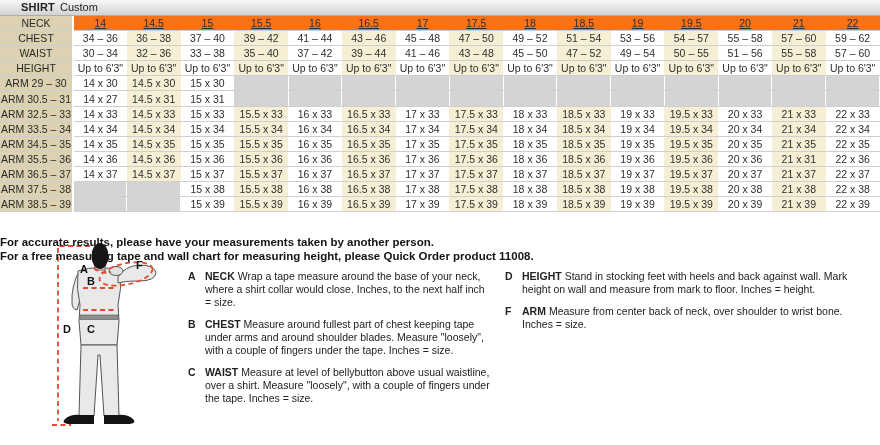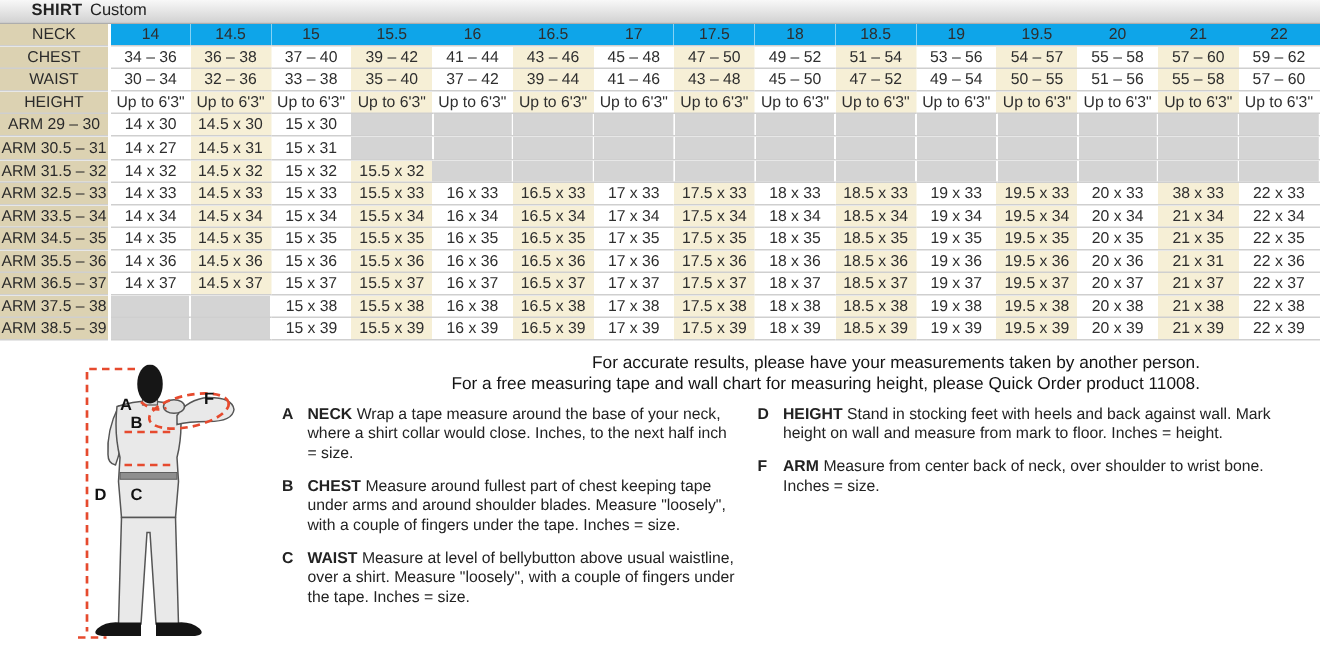--- a/index.html
+++ b/index.html
@@ -12,28 +12,28 @@
   .title-bar .t-bold{font-weight:bold;letter-spacing:.2px;}
   .title-bar .t-rest{margin-left:5px;}
 
   
   table.sizes{border-collapse:collapse;table-layout:fixed;width:880px;font-size:10.5px;color:#2e2e2e;}
   table.sizes col.label-col{width:73px;}
   table.sizes th,table.sizes td{height:14.1px;padding:0;text-align:center;font-weight:normal;
     border-bottom:1px solid #cfcfcf;overflow:hidden;white-space:nowrap;}
   th.lbl{background:#dcd2b2;text-align:left;padding-left:6px;font-weight:bold;
     border-bottom:1px solid #fff;border-right:2px solid #fff;color:#2a2a2a;}
-  th.size-head{background:#0ea5e9;font-weight:bold;border-bottom:1px solid #fff;}
+  th.size-head{background:#f97316;font-weight:bold;border-bottom:1px solid #fff;text-decoration:underline;}
   td.c-white{background:#ffffff;}
   td.c-cream{background:#f6efd6;border-bottom-color:#d9d2bd;}
   td.c-empty{background:#d4d4d4;border-bottom:1px solid #fdfdfd;border-right:1px solid rgba(255,255,255,.45);}
 
   
-  .intro{position:absolute;top:236px;left:0;width:800px;text-align:right;
-    font-size:11.5px;font-weight:normal;line-height:13.5px;color:#141414;}
+  .intro{position:absolute;top:236px;left:0;width:800px;text-align:left;
+    font-size:11.5px;font-weight:bold;line-height:13.5px;color:#141414;}
   .def-col{position:absolute;font-size:10.5px;line-height:13px;color:#222;}
   .def-col.left{top:270px;left:188px;width:302px;}
   .def-col.right{top:270px;left:505px;width:356px;}
   .def{display:flex;margin-bottom:9px;}
   .def .letter{flex:none;width:17px;font-weight:bold;}
   .def p{margin:0;}
   .def .term{font-weight:bold;margin-right:3px;}
   .note{position:absolute;top:365px;left:513px;width:344px;font-style:italic;
     font-size:11.5px;line-height:17px;color:#101010;}
   .note .phone{font-weight:bold;}
@@ -157,53 +157,35 @@
           <td class="c-empty"></td>
           <td class="c-empty"></td>
           <td class="c-empty"></td>
           <td class="c-empty"></td>
           <td class="c-empty"></td>
           <td class="c-empty"></td>
           <td class="c-empty"></td>
           <td class="c-empty"></td>
         </tr>
         <tr>
-          <th class="lbl">ARM 31.5 – 32</th>
-          <td class="c-white">14 x 32</td>
-          <td class="c-cream">14.5 x 32</td>
-          <td class="c-white">15 x 32</td>
-          <td class="c-cream">15.5 x 32</td>
-          <td class="c-empty"></td>
-          <td class="c-empty"></td>
-          <td class="c-empty"></td>
-          <td class="c-empty"></td>
-          <td class="c-empty"></td>
-          <td class="c-empty"></td>
-          <td class="c-empty"></td>
-          <td class="c-empty"></td>
-          <td class="c-empty"></td>
-          <td class="c-empty"></td>
-          <td class="c-empty"></td>
-        </tr>
-        <tr>
           <th class="lbl">ARM 32.5 – 33</th>
           <td class="c-white">14 x 33</td>
           <td class="c-cream">14.5 x 33</td>
           <td class="c-white">15 x 33</td>
           <td class="c-cream">15.5 x 33</td>
           <td class="c-white">16 x 33</td>
           <td class="c-cream">16.5 x 33</td>
           <td class="c-white">17 x 33</td>
           <td class="c-cream">17.5 x 33</td>
           <td class="c-white">18 x 33</td>
           <td class="c-cream">18.5 x 33</td>
           <td class="c-white">19 x 33</td>
           <td class="c-cream">19.5 x 33</td>
           <td class="c-white">20 x 33</td>
-          <td class="c-cream">38 x 33</td>
+          <td class="c-cream">21 x 33</td>
           <td class="c-white">22 x 33</td>
         </tr>
         <tr>
           <th class="lbl">ARM 33.5 – 34</th>
           <td class="c-white">14 x 34</td>
           <td class="c-cream">14.5 x 34</td>
           <td class="c-white">15 x 34</td>
           <td class="c-cream">15.5 x 34</td>
           <td class="c-white">16 x 34</td>
           <td class="c-cream">16.5 x 34</td>

